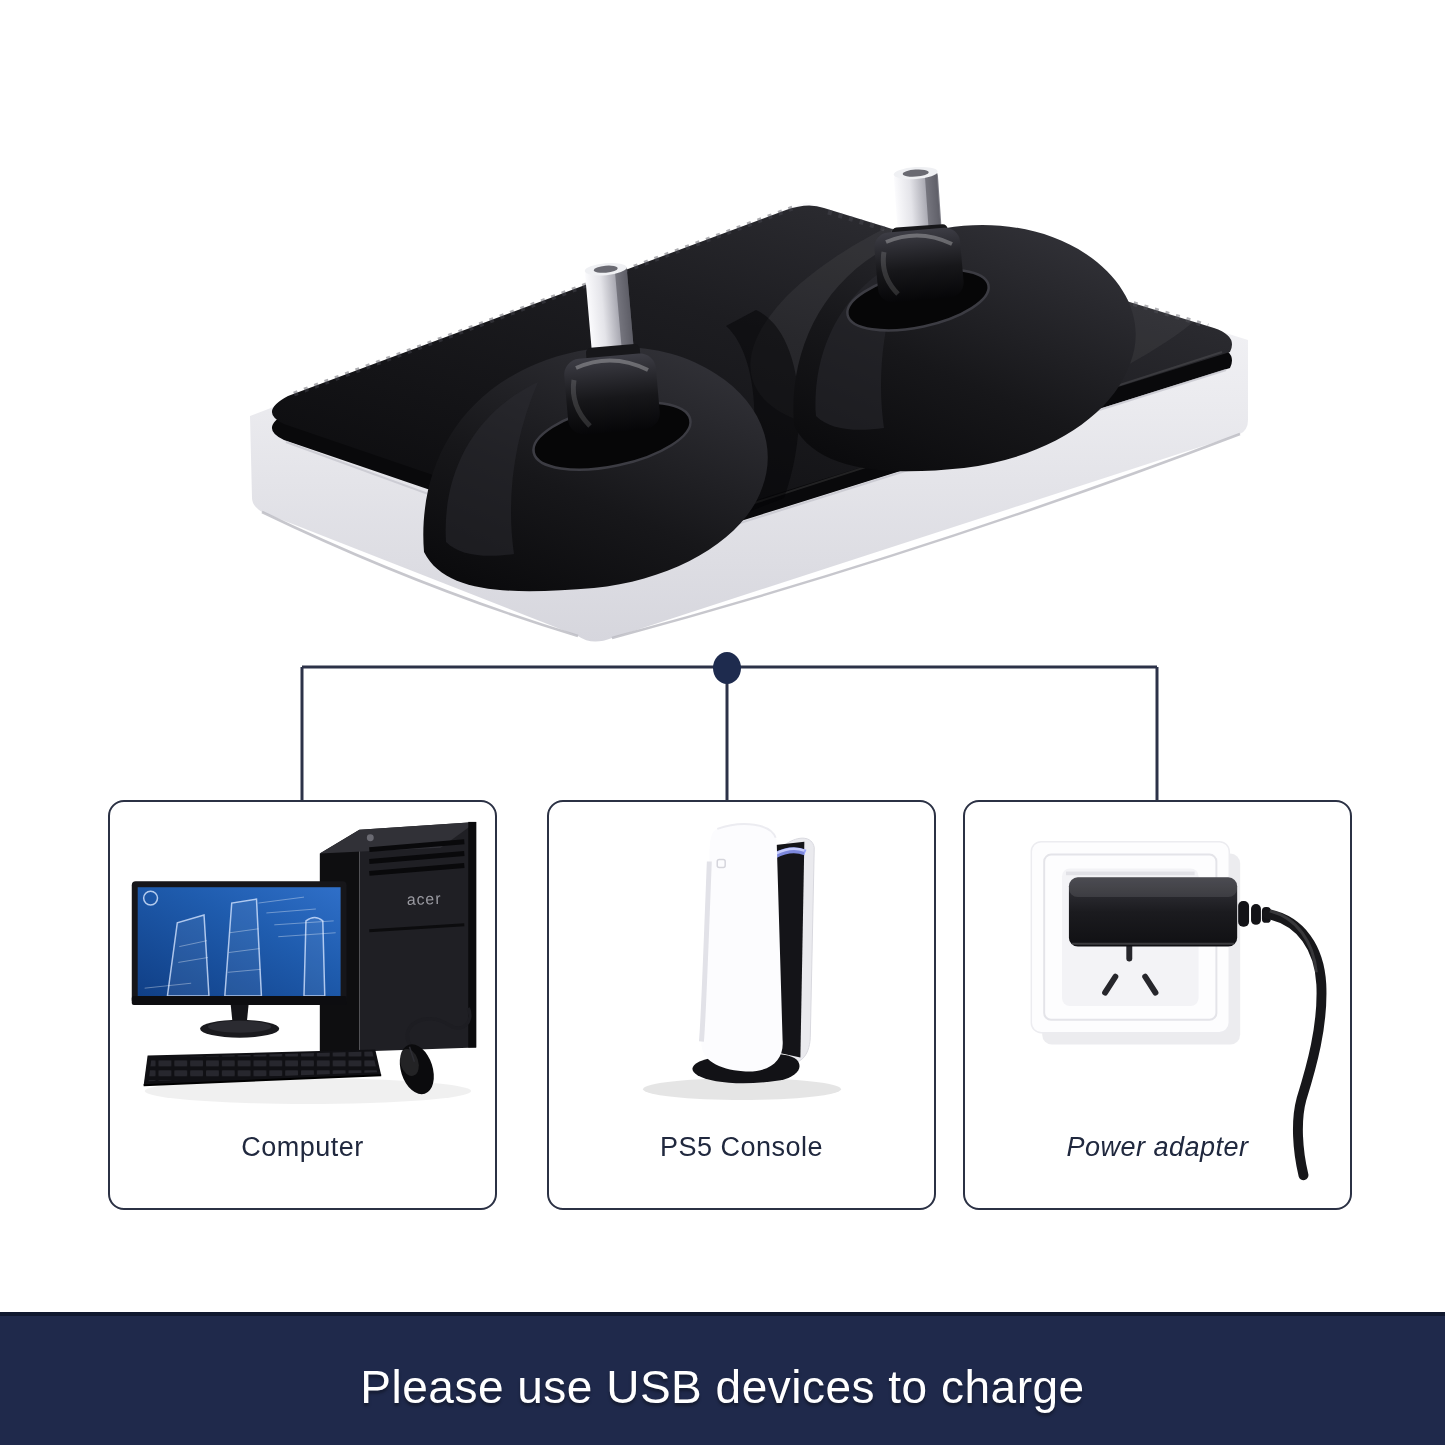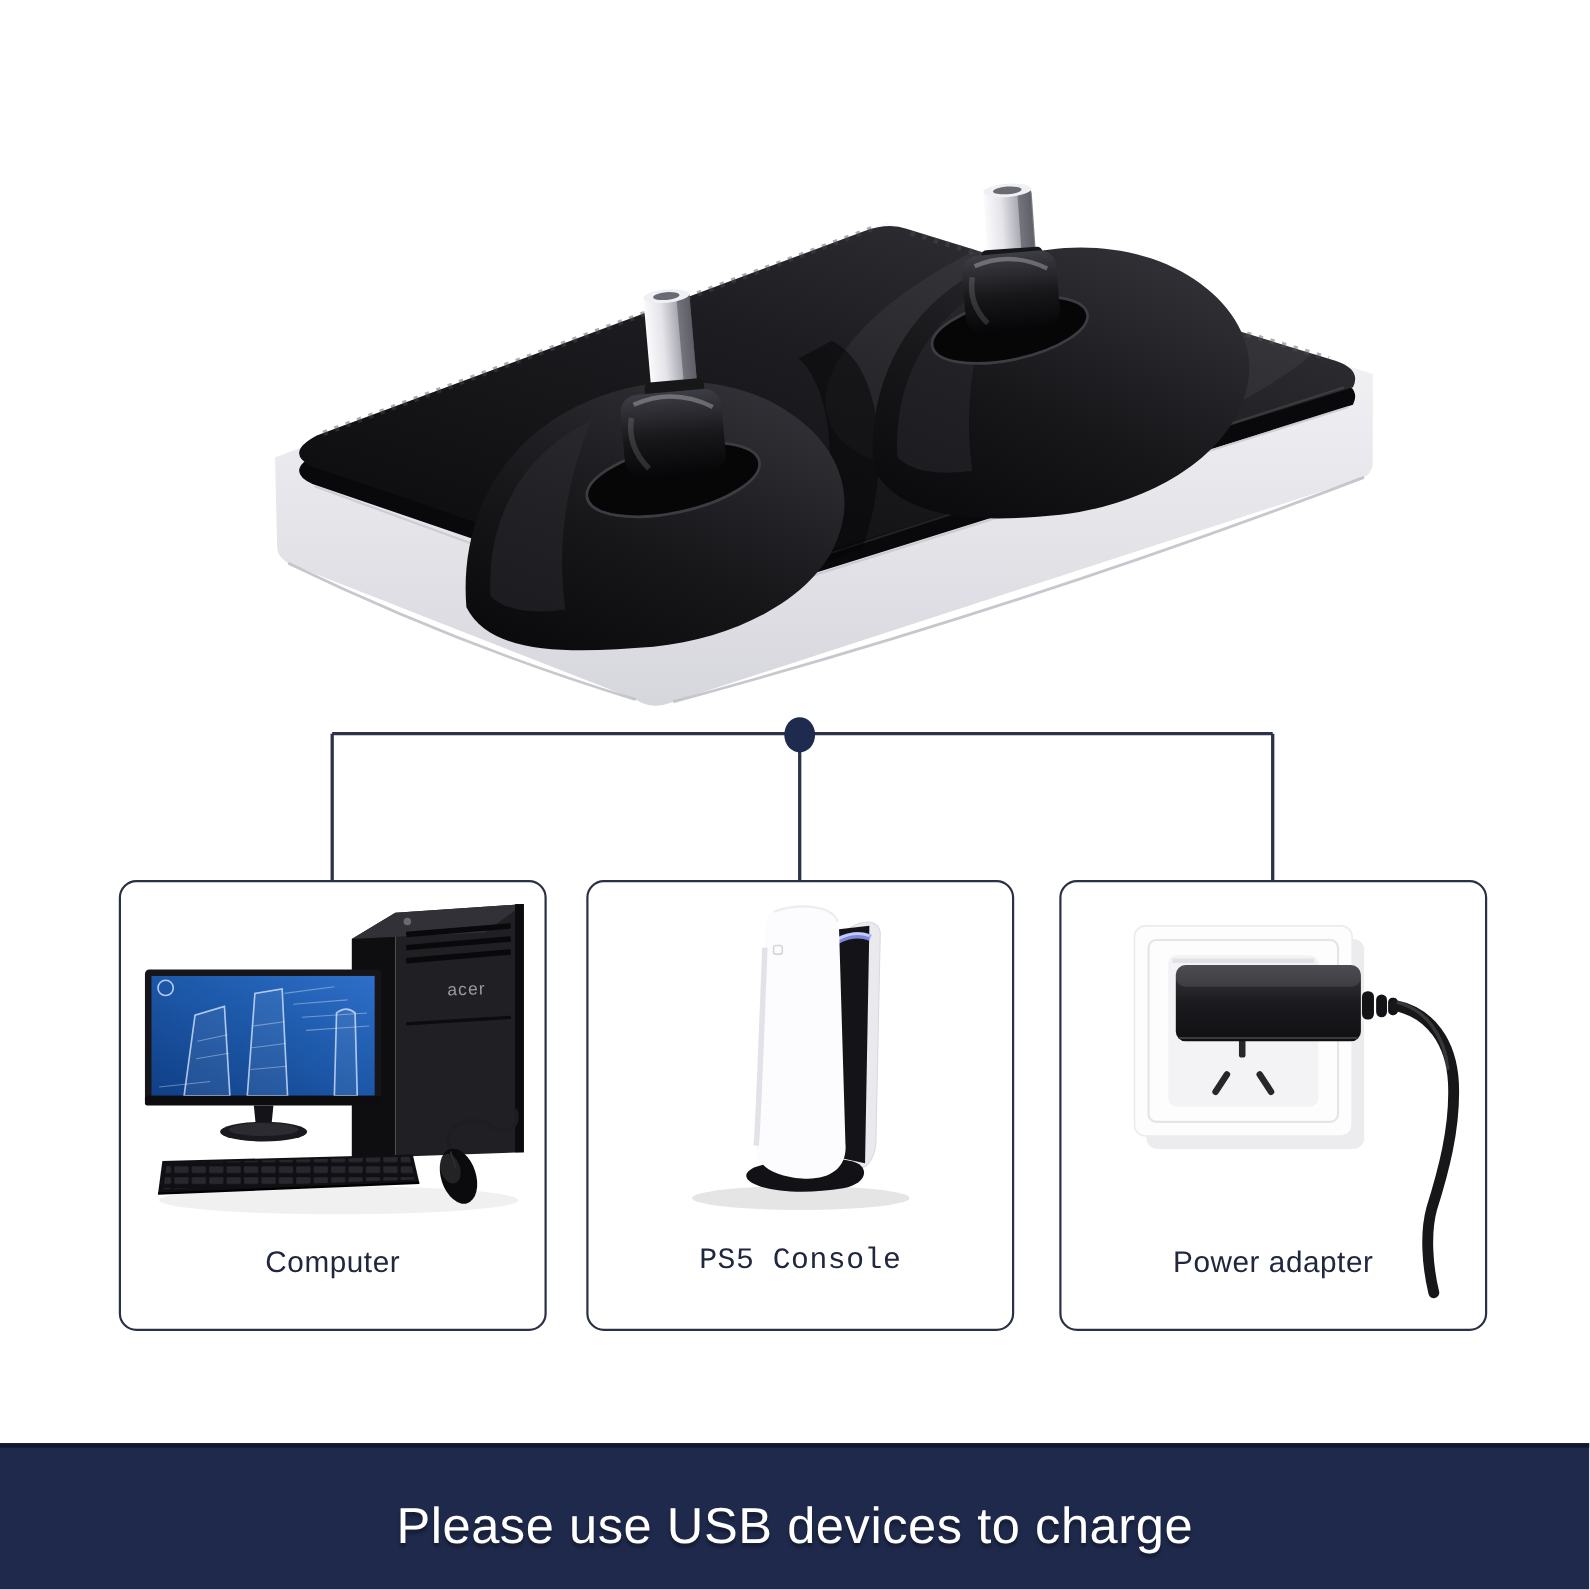--- a/index.html
+++ b/index.html
@@ -7,22 +7,22 @@
     position:relative;width:1445px;height:1445px;background:#ffffff;overflow:hidden;
     font-family:"Liberation Sans","DejaVu Sans",sans-serif;
   }
   .hero-svg{position:absolute;left:0;top:0;width:1445px;height:800px;display:block;}
   .target-box{
     position:absolute;top:800px;width:389px;height:410px;background:#ffffff;
     border:2px solid #2b3144;border-radius:16px;box-sizing:border-box;
   }
   .target-box .illus{position:absolute;left:0;top:0;width:100%;height:100%;}
   .box-computer{left:108px;}
-  .box-ps5{left:533px;font-family:Liberation Mono, monospace;}
-  .box-power{left:963px;}
+  .box-ps5{left:547px;}
+  .box-power{left:963px;font-style:italic;}
   .target-label{
     position:absolute;left:0;right:0;top:330px;text-align:center;
     font-size:27px;color:#20283e;letter-spacing:0.5px;
   }
   .banner{
     position:absolute;left:0;top:1299px;width:1445px;height:146px;
     background:#1f294b;border-top:4px solid #10182f;box-sizing:border-box;
     display:flex;align-items:center;justify-content:center;margin-top:13px;
   }
   .banner span{

